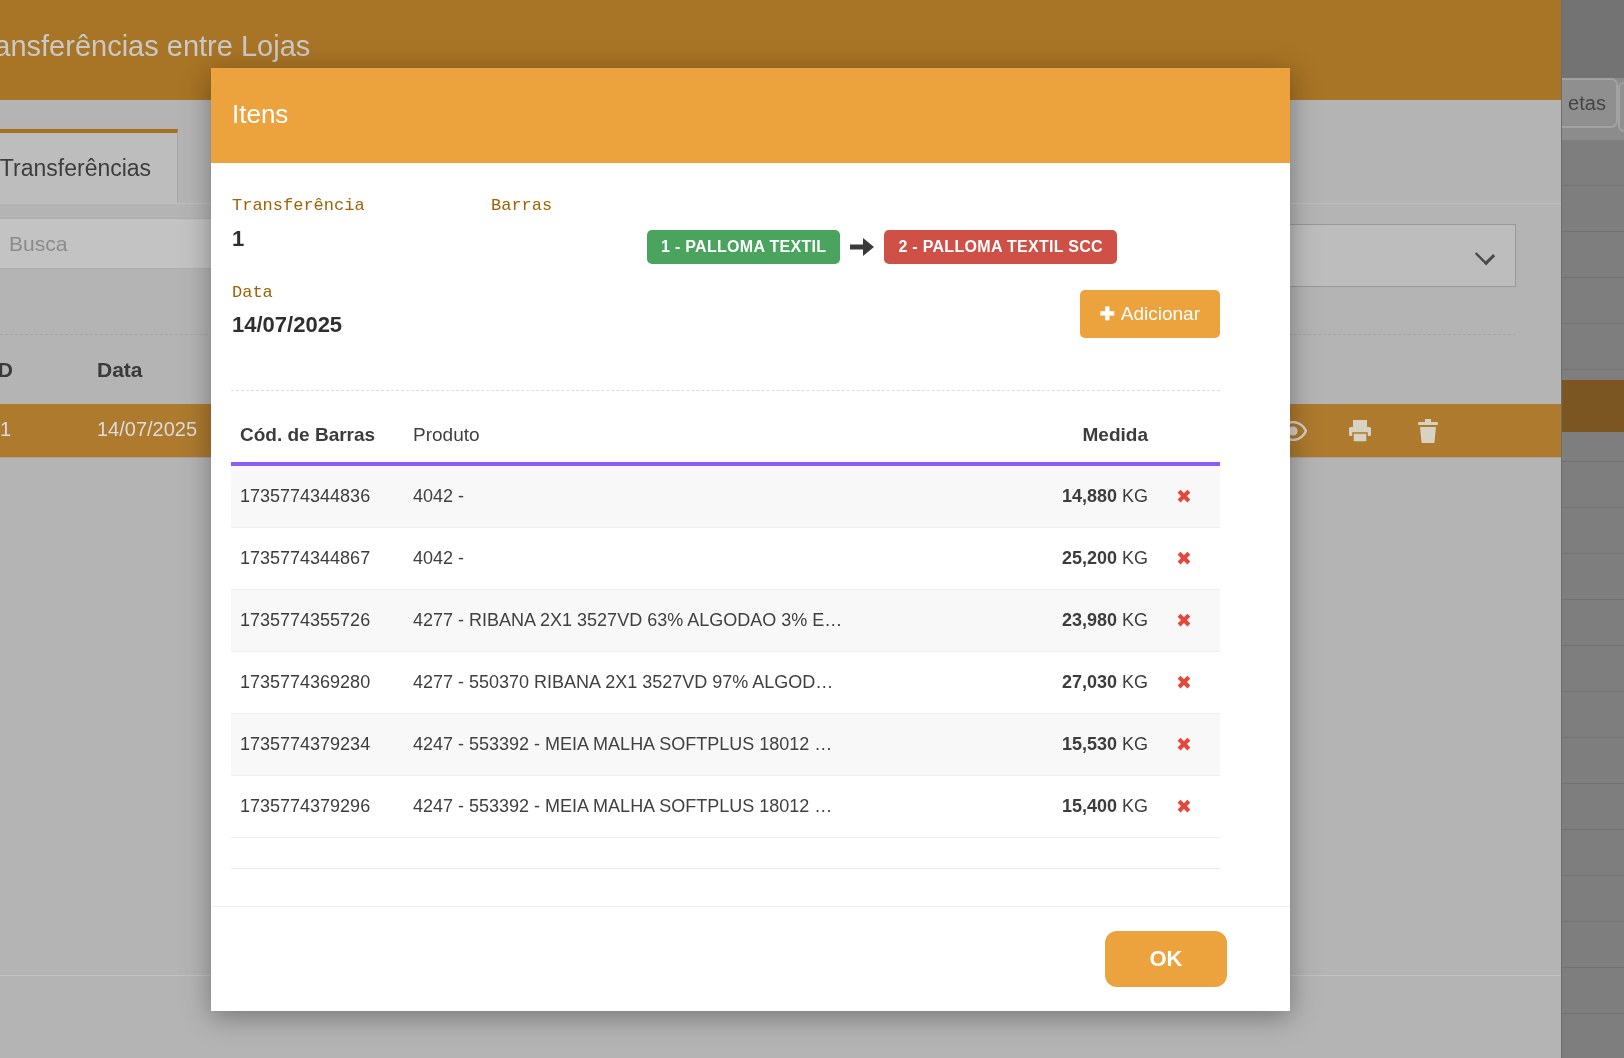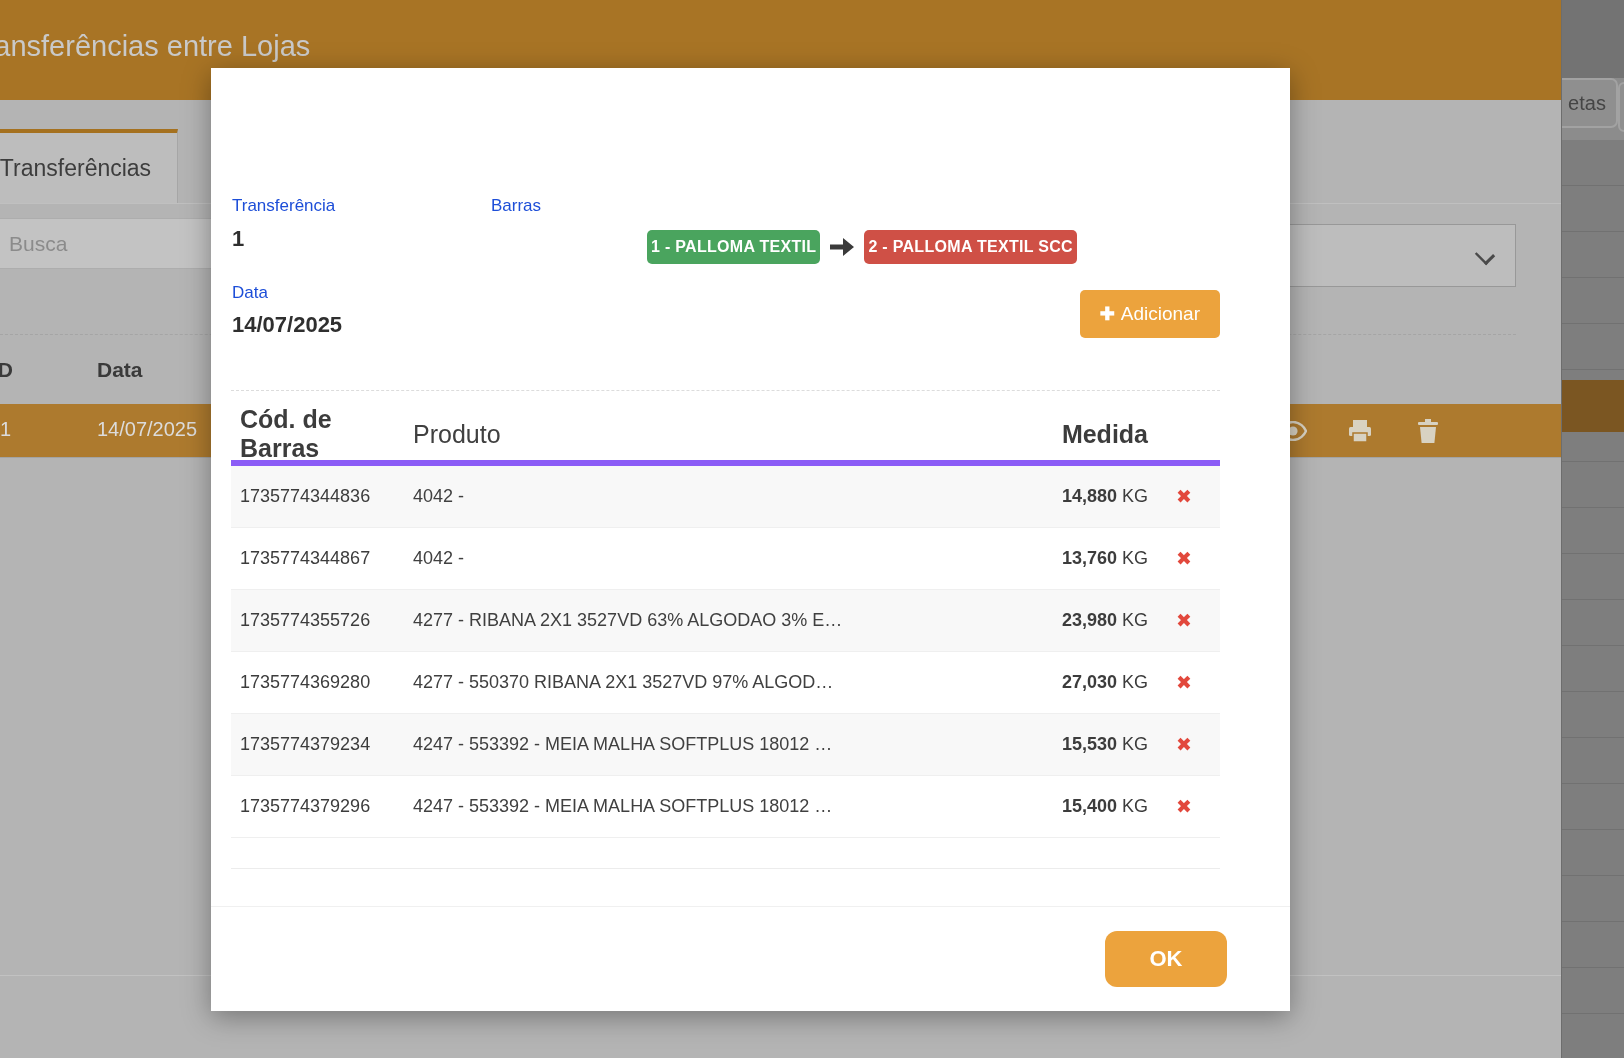--- a/index.html
+++ b/index.html
@@ -49,41 +49,41 @@
     border:2px solid #a2a2a2; border-radius:7px; cursor:pointer; }
   .deep-rows { position:absolute; left:0; top:140px; width:100%; bottom:0;
     background:repeating-linear-gradient(to bottom, #7e7e7e 0 45px, #717171 45px 46px); }
   .deep-sel { position:absolute; left:0; top:240px; width:100%; height:52px; background:#7b5622; }
 
   
   .modal { position:absolute; left:211px; top:68px; width:1079px; height:943px; background:#fff;
     box-shadow:0 6px 26px rgba(0,0,0,.35); }
   .modal-header { position:absolute; left:0; top:0; width:100%; height:95px; background:#eca33d; }
   .modal-title { position:absolute; left:21px; top:31px; color:#fff; font-size:26px; }
-  .m-label { font-size:17px; color:#1d4ed8; }
+  .m-label { font-size:17px; color:#a16207;font-family:Liberation Mono, monospace; }
   .m-value { font-size:22px; font-weight:bold; color:#2f2f2f; }
   .fld-transf-label { position:absolute; left:21px; top:128px; }
   .fld-transf-value { position:absolute; left:21px; top:158px; }
   .fld-destino-label { position:absolute; left:280px; top:128px; }
   .badges { position:absolute; left:436px; top:162px; display:flex; align-items:center; gap:9px; }
   .badge { height:34px; border-radius:5px; color:#fff; font-weight:bold; font-size:16px;
-    display:flex; align-items:center; padding:0 4px; letter-spacing:.3px; white-space:nowrap; }
+    display:flex; align-items:center; padding:0 14px; letter-spacing:.3px; white-space:nowrap; }
   .badge.origin { background:#4aa45e; }
   .badge.dest { background:#cf5046; }
   .fld-data-label { position:absolute; left:21px; top:215px; }
   .fld-data-value { position:absolute; left:21px; top:244px; }
   .adicionar { position:absolute; right:70px; top:222px; height:48px; background:#eca33d; border:none;
     border-radius:5px; color:#fff; font-size:19px; padding:0 20px; cursor:pointer;
     font-family:"Liberation Sans", sans-serif; display:flex; align-items:center; gap:6px; }
   .adicionar .plus { font-size:18px; font-weight:bold; }
   .m-dash { position:absolute; left:20px; right:70px; top:322px; border-top:1px dashed #dcdcdc; }
 
   .mtable { position:absolute; left:20px; top:340px; width:989px; }
   .trow, .thead { display:flex; align-items:center; }
-  .thead { height:58px; font-size:25px; font-weight:bold; color:#2e2e2e; border-bottom:6px solid #8b5cf6;align-items:center; }
+  .thead { height:58px; font-size:19px; font-weight:bold; color:#2e2e2e; border-bottom:4px solid #8b5cf6;align-items:center; }
   .trow { height:62px; font-size:18px; border-bottom:1px solid #efefef; }
   .trow.odd { background:#f8f8f8; }
   .c-bar { width:182px; padding-left:9px; color:#3c3c3c; }
   .c-prod { flex:1; font-weight:normal; color:#404040; white-space:nowrap; overflow:hidden; }
   .c-med { width:150px; text-align:right; color:#3c3c3c; }
   .c-med b { font-weight:bold; }
   .c-act { width:72px; text-align:center; }
   .remove-x { background:none; border:none; color:#e2483c; font-size:19px; font-weight:bold; cursor:pointer;
     font-family:"DejaVu Sans", sans-serif; }
   .table-endline { position:absolute; left:20px; right:70px; top:800px; border-top:1px solid #ececec; }
@@ -149,20 +149,23 @@
     <div class="deep-btnrow">
       <button class="deep-btn">etas</button>
     </div>
     <button class="deep-btn2"></button>
     <div class="deep-rows">
       <div class="deep-sel"></div>
     </div>
   </div>
 
   <div class="modal">
+    <div class="modal-header">
+      <div class="modal-title">Itens</div>
+    </div>
 
     <div class="m-label fld-transf-label">Transferência</div>
     <div class="m-value fld-transf-value">1</div>
     <div class="m-label fld-destino-label">Barras</div>
 
     <div class="badges">
       <span class="badge origin">1 - PALLOMA TEXTIL</span>
       <svg class="arrow-icon" width="26" height="24" viewBox="0 0 26 24">
         <path d="M1 9.5 h13 V3 L25 12 L14 21 v-6.5 H1 Z" fill="#3a3a3a"></path>
       </svg>
@@ -189,21 +192,21 @@
 
       <div class="trow odd">
         <div class="c-bar">1735774344836</div>
         <div class="c-prod">4042 -</div>
         <div class="c-med"><b>14,880</b><span> KG</span></div>
         <div class="c-act"><button class="remove-x">✖</button></div>
       </div>
       <div class="trow">
         <div class="c-bar">1735774344867</div>
         <div class="c-prod">4042 -</div>
-        <div class="c-med"><b>13,760</b><span> KG</span></div>
+        <div class="c-med"><b>25,200</b><span> KG</span></div>
         <div class="c-act"><button class="remove-x">✖</button></div>
       </div>
       <div class="trow odd">
         <div class="c-bar">1735774355726</div>
         <div class="c-prod">4277 - RIBANA 2X1 3527VD 63% ALGODAO 3% E…</div>
         <div class="c-med"><b>23,980</b><span> KG</span></div>
         <div class="c-act"><button class="remove-x">✖</button></div>
       </div>
       <div class="trow">
         <div class="c-bar">1735774369280</div>

